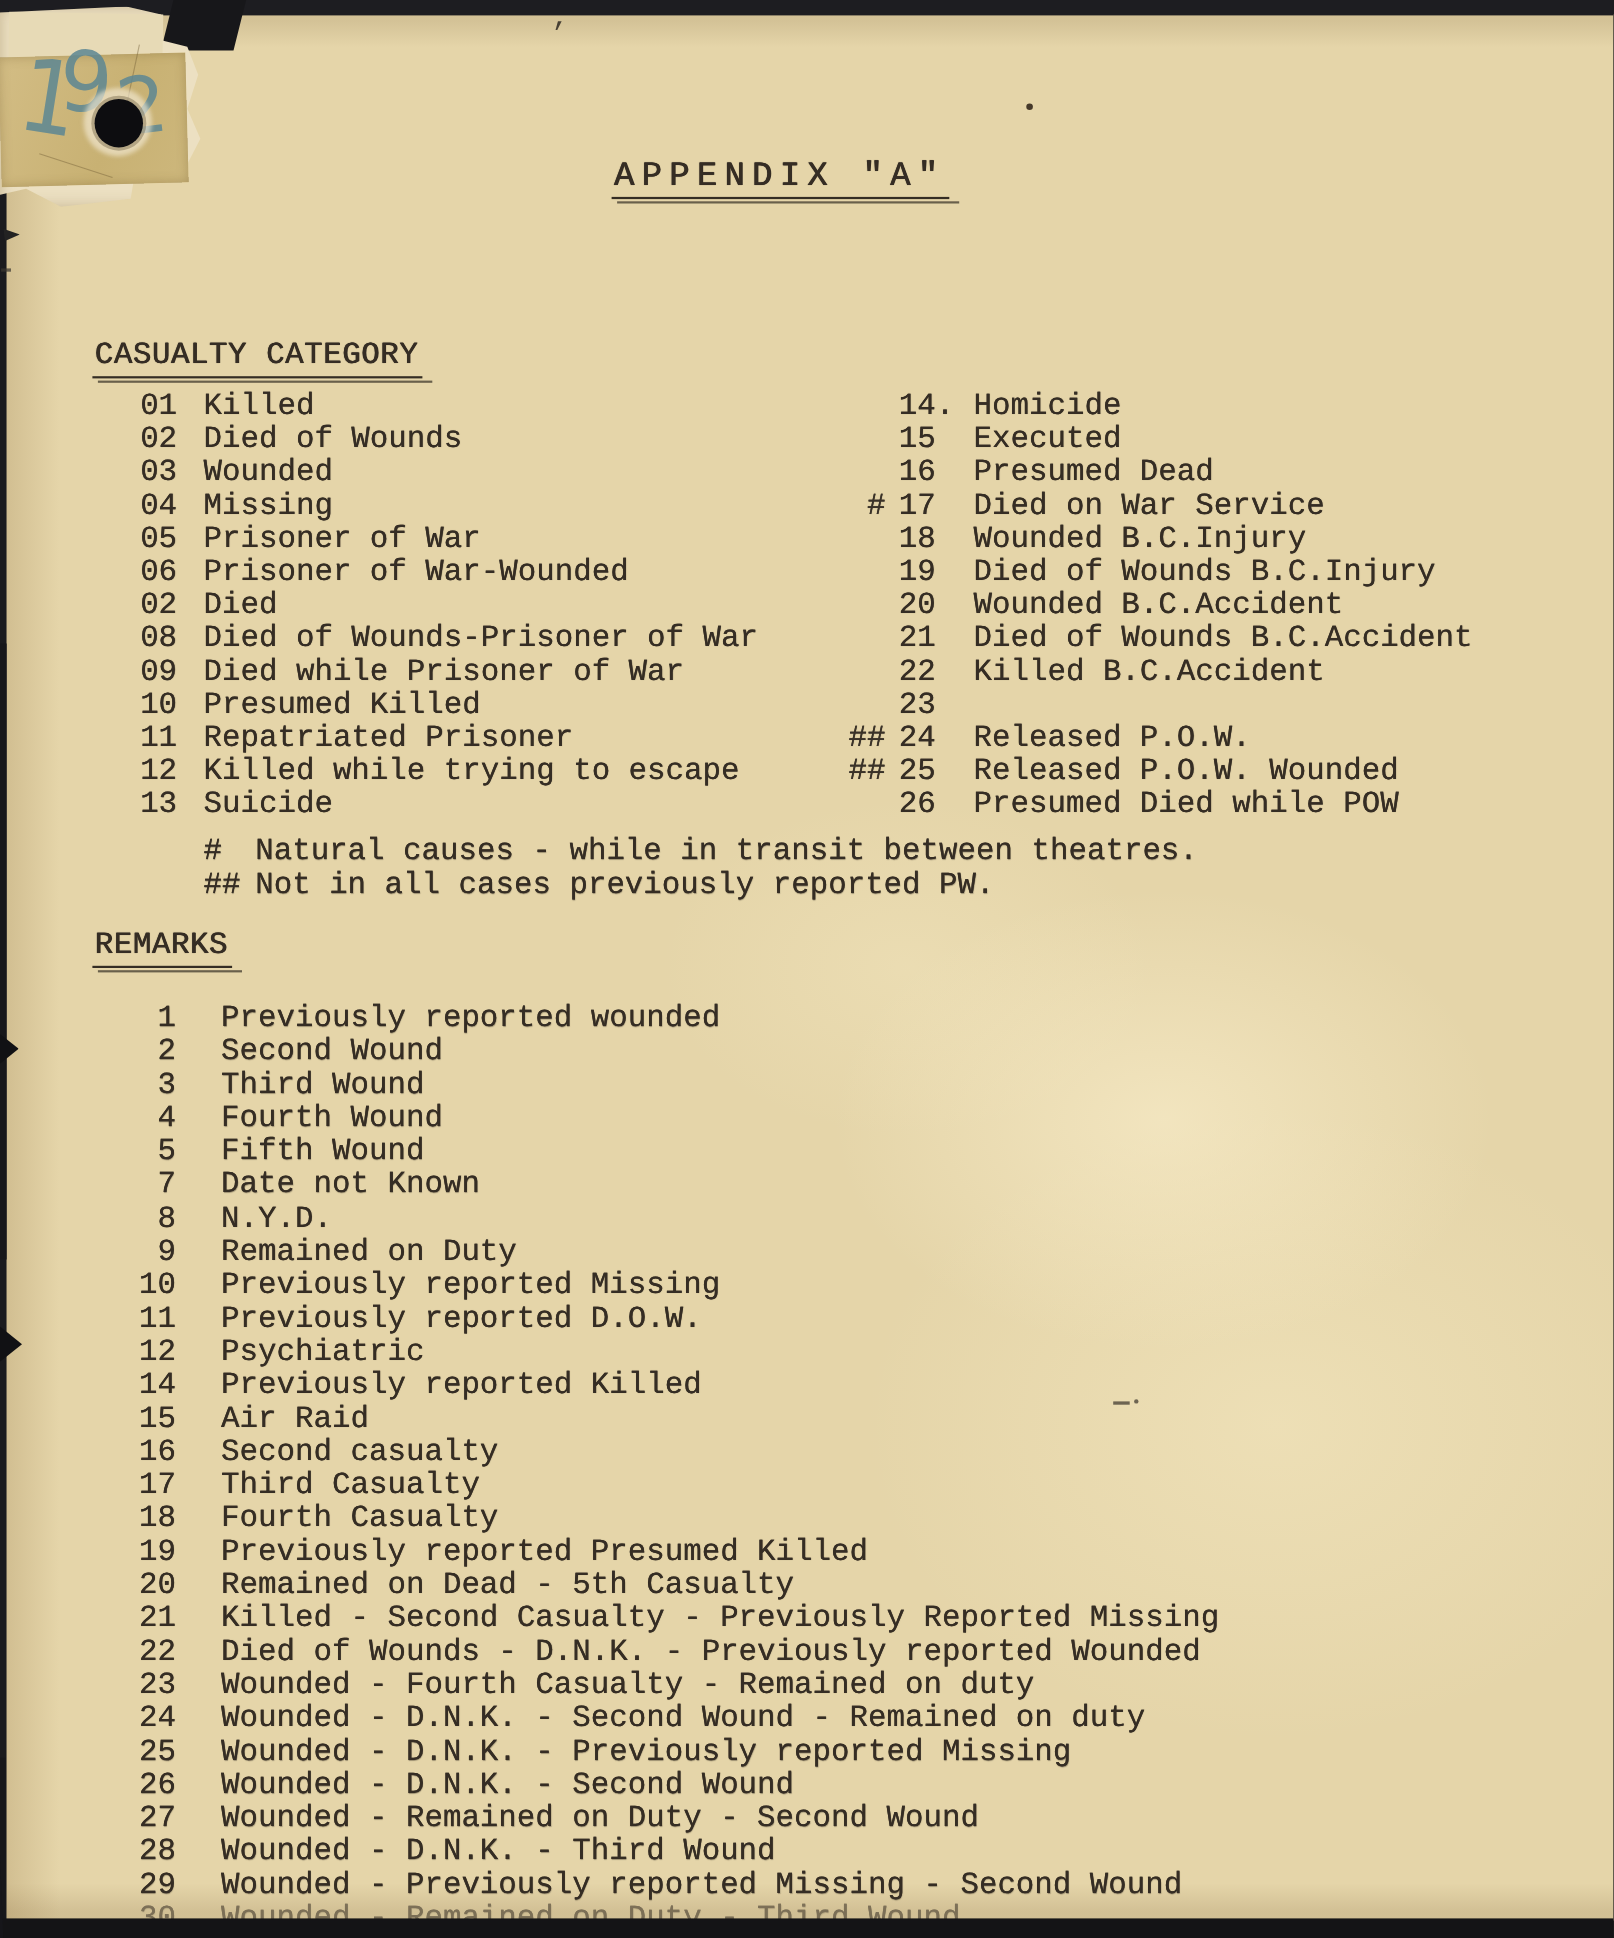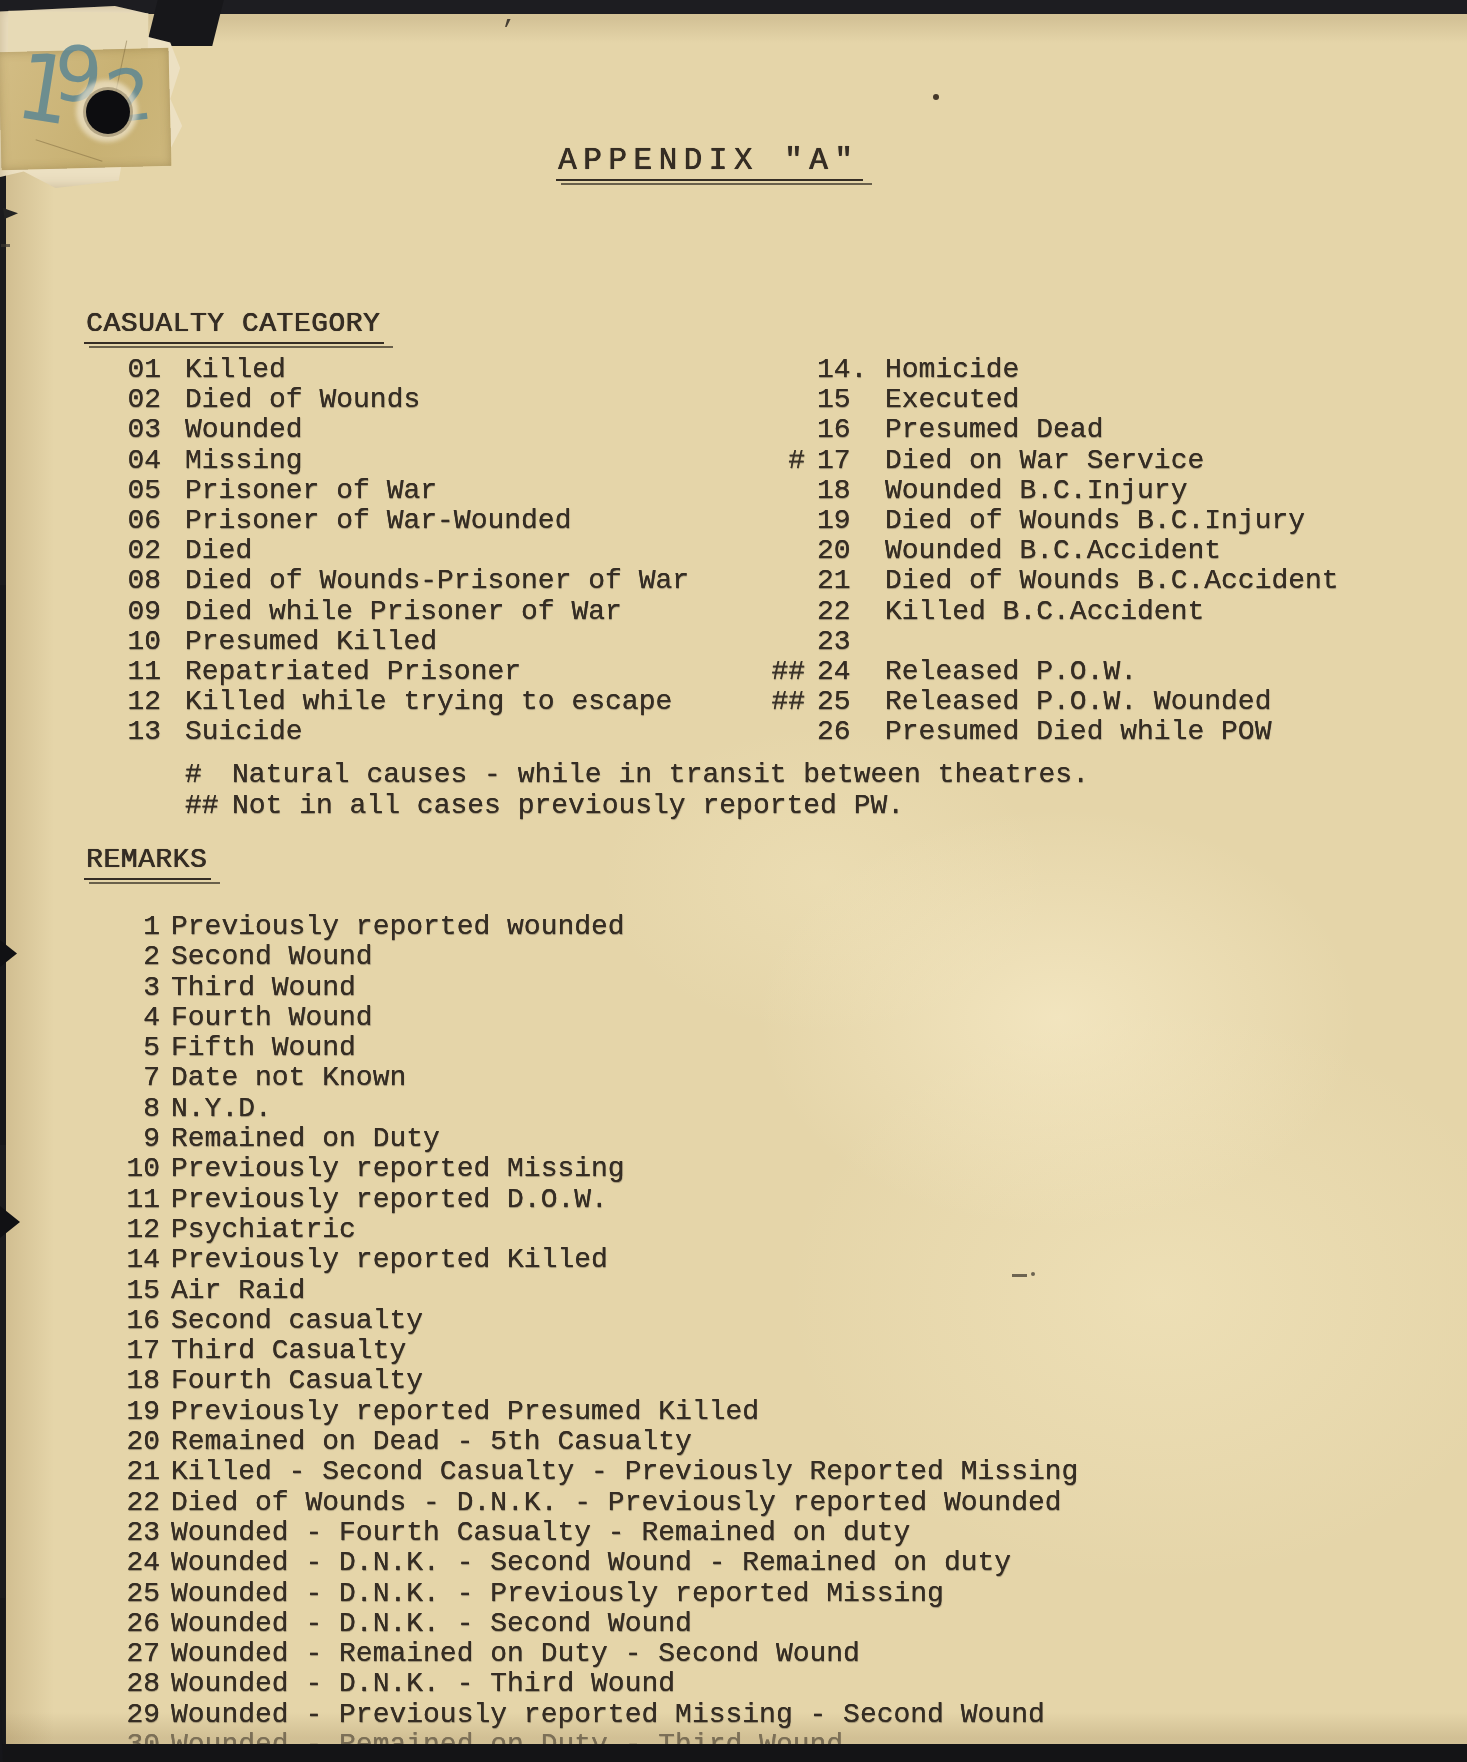--- a/index.html
+++ b/index.html
@@ -76,21 +76,21 @@
   .cas-row .ltext{flex:none;width:530px;margin-left:24px;}
   .cas-row .sym{flex:none;width:90px;text-align:right;color:#3a3228;}
   .cas-row .rnum{flex:none;width:68px;margin-left:12px;}
   .cas-row .rtext{flex:none;}
   .fn-list{position:absolute;left:185px;top:760px;}
   .fn-row{display:flex;height:31px;align-items:flex-start;}
   .fn-sym{flex:none;width:47px;}
   .rem-list{position:absolute;left:98px;top:912px;}
   .rem-row{display:flex;height:30.3px;align-items:flex-start;}
   .rem-num{flex:none;width:62px;text-align:right;}
-  .rem-text{margin-left:11px;}
+  .rem-text{margin-left:41px;}
   .rem-row.cut{opacity:.55;filter:blur(.7px);}
 </style>
 </head>
 <body>
 
 <div class="scan">
   <div class="paper"></div>
 
   <div class="strip-top"></div>
   <div class="strip-bottom"></div>

